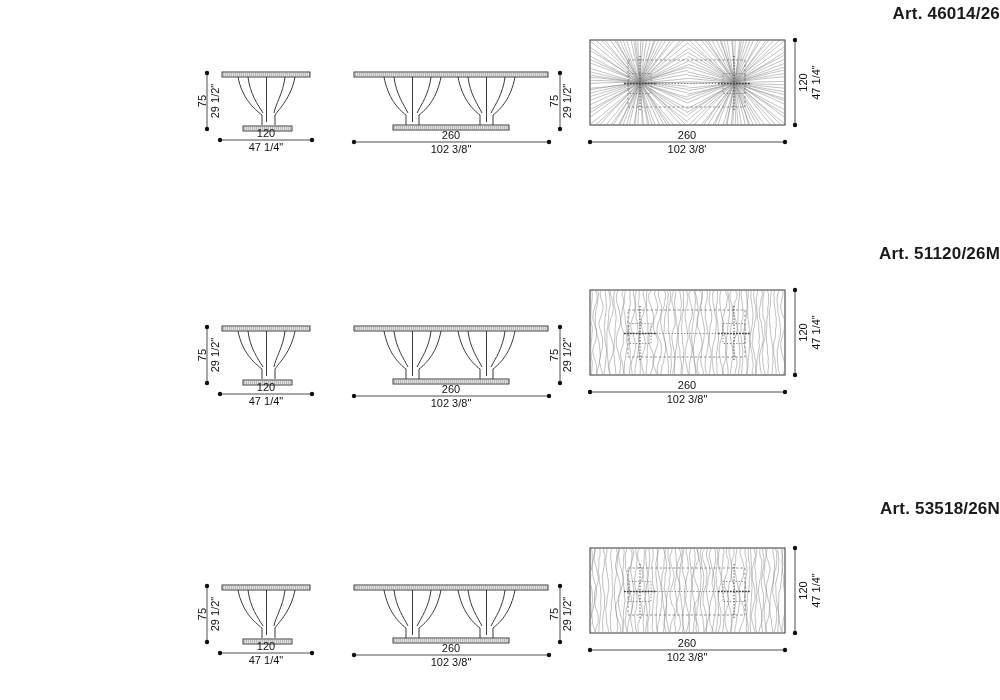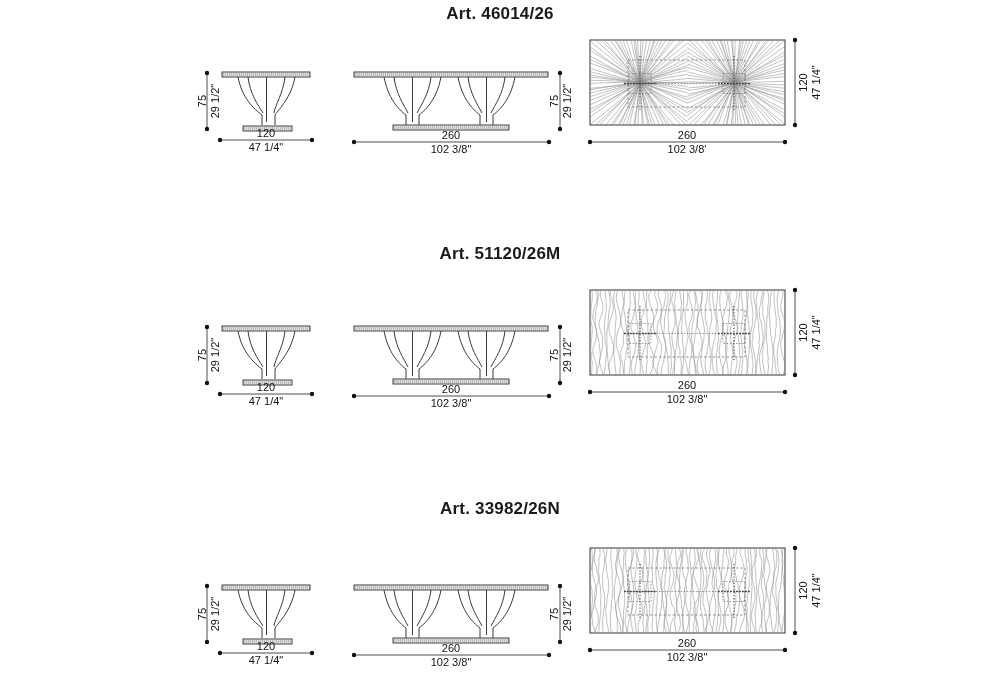--- a/index.html
+++ b/index.html
@@ -1,18 +1,18 @@
 <!DOCTYPE html>
 <html><head>
 <meta charset="utf-8">
 <style>
   html,body{margin:0;padding:0;background:#fff;}
   #canvas{position:relative;width:1000px;height:700px;background:#ffffff;overflow:hidden;
           font-family:"Liberation Sans", sans-serif;}
-  .art-title{position:absolute;left:0;width:1000px;text-align:center;
+  .art-title{position:absolute;left:0;width:1000px;text-align:right;
              font:bold 17px "Liberation Sans", sans-serif;color:#1a1a1a;letter-spacing:0.2px;}
   svg{position:absolute;overflow:visible;}
   .ln{stroke:#3a3a3a;stroke-width:1;fill:none;}
   .bar{fill:#ffffff;stroke:#2a2a2a;stroke-width:0.9;}
   .hatch line{stroke:#5a5a5a;stroke-width:0.6;}
   .frame{fill:#ffffff;stroke:#333;stroke-width:1;}
   .dashed{fill:none;stroke:#7a7a7a;stroke-width:0.8;stroke-dasharray:2.5 2;}
   .dotted{fill:none;stroke:#6a6a6a;stroke-width:0.8;stroke-dasharray:1.3 1.8;}
   .dottedv{fill:none;stroke:#4a4a4a;stroke-width:1.1;stroke-dasharray:1.3 1.8;}
   .cross{stroke:#3c3c3c;stroke-width:1.6;stroke-dasharray:1.6 1.4;fill:none;}
@@ -927,21 +927,21 @@
         <line class="dim" x1="10" y1="110" x2="205" y2="110"></line>
         <circle class="dot" cx="10" cy="110" r="2.2"></circle>
           <circle class="dot" cx="205" cy="110" r="2.2"></circle>
         <text class="dimtext" x="107" y="107" text-anchor="middle">260</text>
         <text class="dimtext" x="107" y="121" text-anchor="middle">102 3/8"</text>
       </g>
     </svg>
   </div>
 
   <div>
-    <div class="art-title" style="top:499px">Art. 33982/26N</div>
+    <div class="art-title" style="top:499px">Art. 53518/26N</div>
 
     <svg style="left:182px;top:573px" width="150" height="100">
       <g>
         <path class="ln" d="M56,17 C60,38 72,49 80,55 L80,65"></path>
         <path class="ln" d="M113,17 C109,38 97,49 93,55 L93,65"></path>
         <path class="ln" d="M66,17 C68,34 76,45 81,53"></path>
         <path class="ln" d="M103,17 C101,34 93,45 92,53"></path>
         <line class="ln" x1="84.5" y1="17" x2="84.5" y2="62"></line>
       </g>
       <rect class="bar" x="40" y="12" width="88" height="5"></rect>

